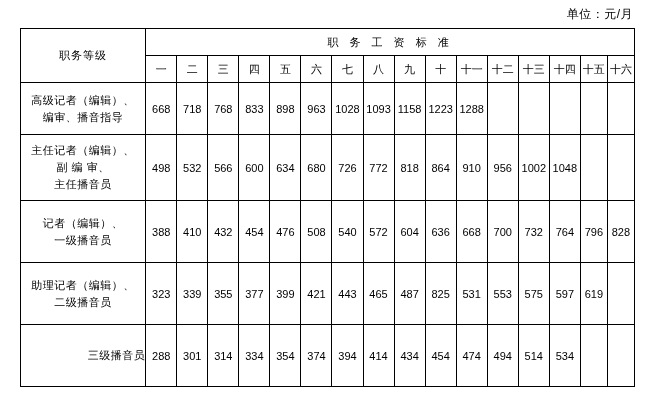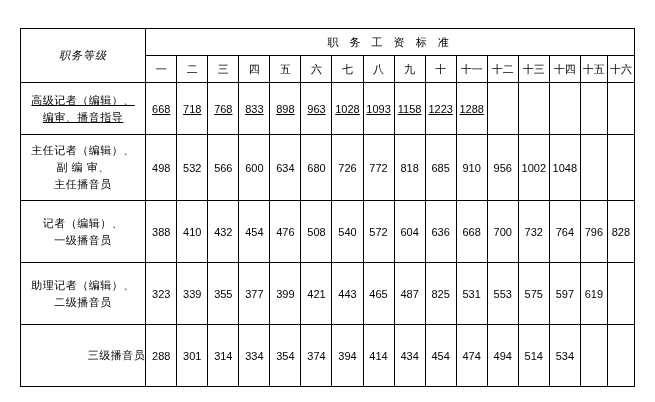--- a/index.html
+++ b/index.html
@@ -46,51 +46,51 @@
     text-align: center;
     vertical-align: middle;
     font-weight: normal;
     font-size: 11px;
     padding: 0;
   }
   .hdr-rank {
     width: 125px;
     font-size: 12px;
     letter-spacing: 1px;
-    font-style: italic;
   }
   .hdr-title {
     font-size: 12px;
     letter-spacing: 4px;
     height: 26px;
   }
   .col-head {
     height: 26px;
     font-size: 12px;
   }
   .row-label {
     font-size: 12px;
     line-height: 17px;
     padding: 4px 6px;
     letter-spacing: 0.5px;
   }
   .num {
     font-size: 11px;
   }
-  .r1 { height: 52px; text-decoration: underline; }
+  .r1 { height: 52px; }
   .r2 { height: 66px; margin-left: 17px; }
   .r3 { height: 62px; }
   .r4 { height: 62px; }
   .r5 { height: 62px; }
 </style>
 </head>
 <body>
 
 <div class="page">
 
+  <div class="unit-line">单位：元/月</div>
 
   <div class="table-wrap">
     <table class="salary">
       <colgroup>
         <col style="width:125px">
         <col style="width:31px">
           <col style="width:31px">
           <col style="width:31px">
           <col style="width:31px">
         <col style="width:31px">
@@ -161,21 +161,21 @@
           </td>
           <td class="num">498</td>
           <td class="num">532</td>
           <td class="num">566</td>
           <td class="num">600</td>
           <td class="num">634</td>
           <td class="num">680</td>
           <td class="num">726</td>
           <td class="num">772</td>
           <td class="num">818</td>
-          <td class="num">685</td>
+          <td class="num">864</td>
           <td class="num">910</td>
           <td class="num">956</td>
           <td class="num">1002</td>
           <td class="num">1048</td>
           <td class="num"></td>
           <td class="num"></td>
         </tr>
 
         <tr class="r3">
           <td class="row-label">

